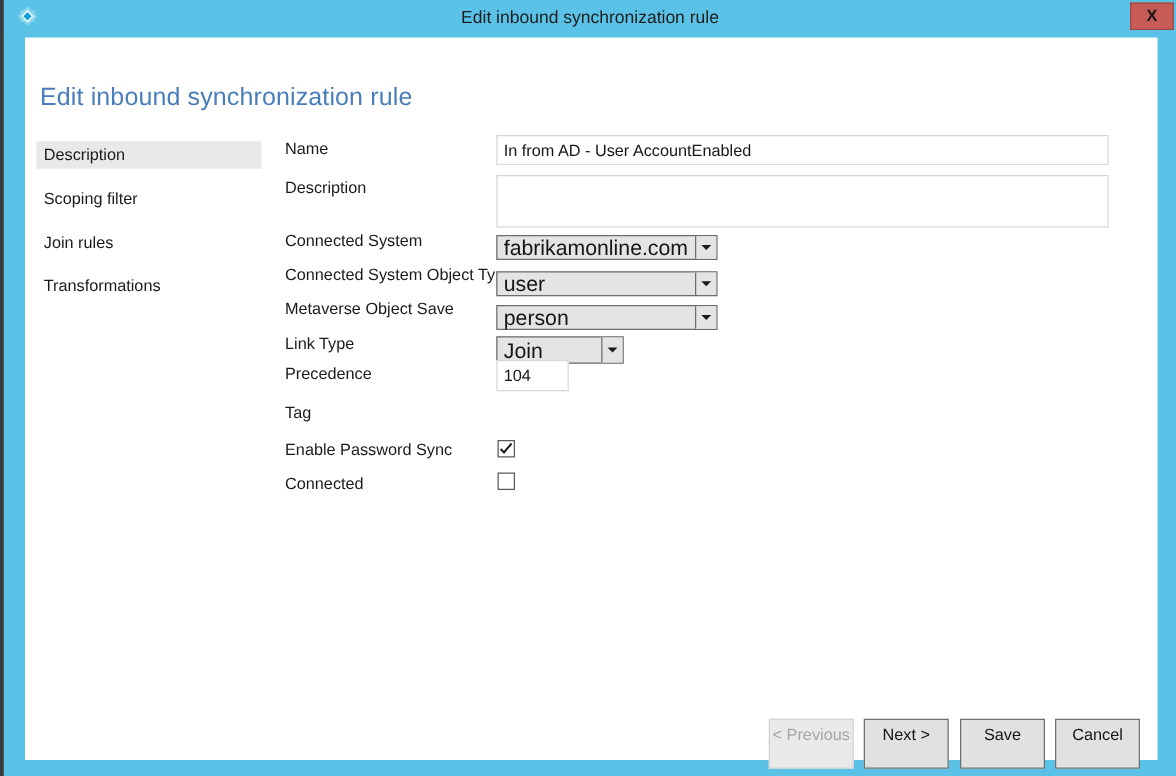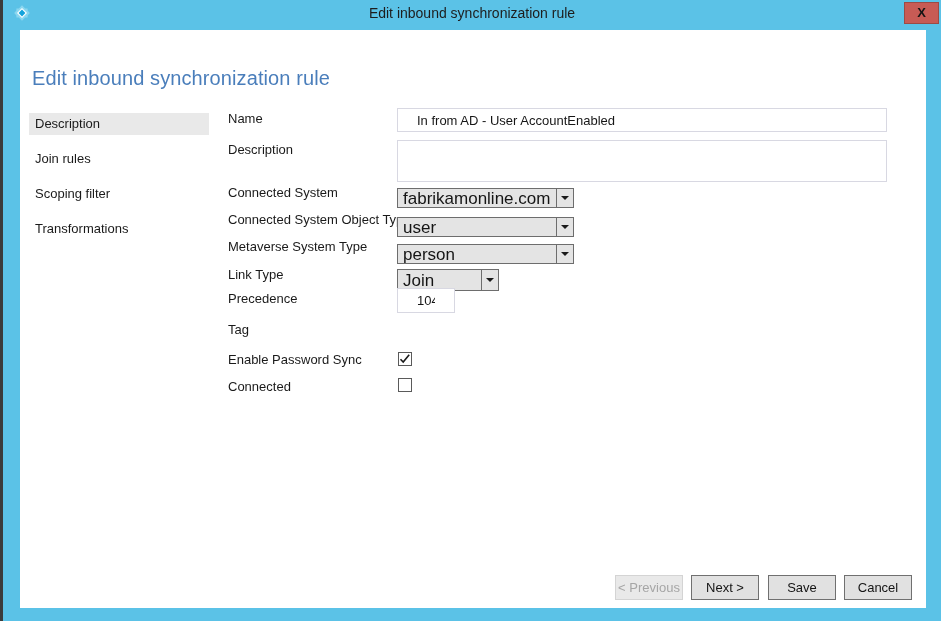--- a/index.html
+++ b/index.html
@@ -120,21 +120,21 @@
   }
 
   .txtinput {
     position: absolute;
     box-sizing: border-box;
     background: #ffffff;
     border: 1px solid #d8d8e2;
     font-family: "Liberation Sans", sans-serif;
     font-size: 13px;
     color: #161616;
-    padding: 0 19px;
+    padding: 0 5px;
     outline: none;
   }
   textarea.txtinput {
     padding: 3px 5px;
     resize: none;
     line-height: 16px;
   }
 
   
   .combo {
@@ -184,21 +184,21 @@
     background: #ffffff;
     border: 1px solid #5a5a5a;
     cursor: pointer;
   }
   .cbox svg { position: absolute; left: 0; top: 0; }
 
   
   .btn {
     position: absolute;
     box-sizing: border-box;
-    height: 25px;
+    height: 40px;
     background: #e1e1e1;
     border: 1px solid #707070;
     font-family: "Liberation Sans", sans-serif;
     font-size: 13px;
     color: #141414;
     text-align: center;
     line-height: 23px;
     cursor: pointer;
   }
   .btn.disabled {
@@ -224,22 +224,22 @@
     <div id="title-text">Edit inbound synchronization rule</div>
     <div id="close-button">X</div>
   </div>
 
   <div id="content">
 
     <div id="page-title">Edit inbound synchronization rule</div>
 
     <div id="sidebar">
       <div class="nav-item selected">Description</div>
+      <div class="nav-item">Scoping filter</div>
       <div class="nav-item">Join rules</div>
-      <div class="nav-item">Scoping filter</div>
       <div class="nav-item">Transformations</div>
     </div>
 
     <div id="form">
 
       <div class="flabel" style="left:208px; top:81px;">Name</div>
       <input class="txtinput" type="text" style="left: 377px; top: 78px; width: 490px; height: 24px;" value="In from AD - User AccountEnabled">
 
       <div class="flabel" style="left:208px; top:112px;">Description</div>
       <textarea class="txtinput" style="left: 377px; top: 110px; width: 490px; height: 42px;"></textarea>
@@ -253,21 +253,21 @@
       </div>
 
       <div class="flabel" style="left:208px; top:182px;">Connected System Object Type</div>
       <div class="combo" style="left:377px; top:187px; width:177px;">
         <div class="ctext">user</div>
         <div class="carrowbox">
             <div class="carrow"></div>
           </div>
       </div>
 
-      <div class="flabel" style="left:208px; top:209px;">Metaverse System Type</div>
+      <div class="flabel" style="left:208px; top:209px;">Metaverse Object Save</div>
       <div class="combo" style="left:377px; top:214px; width:177px;">
         <div class="ctext">person</div>
         <div class="carrowbox">
             <div class="carrow"></div>
           </div>
       </div>
 
       <div class="flabel" style="left:208px; top:237px;">Link Type</div>
       <div class="combo" style="left:377px; top:239px; width:102px; height:22px;padding-left:20px;">
         <div class="ctext" style="height:20px; line-height:21px;">Join</div>

